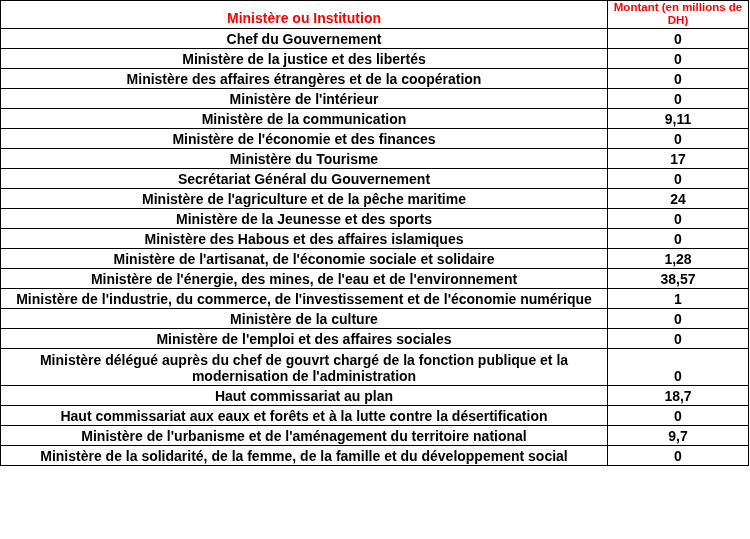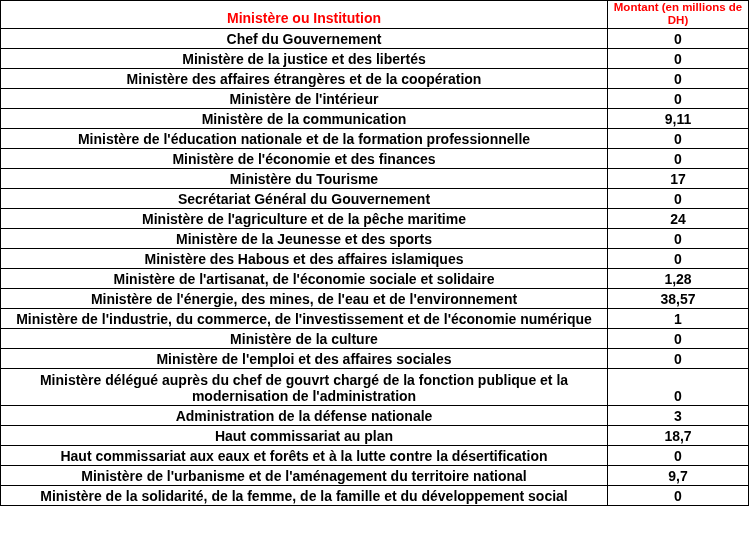--- a/index.html
+++ b/index.html
@@ -99,24 +99,20 @@
       </tr>
       <tr>
         <td class="cell-name">Ministère de l'intérieur</td>
         <td class="cell-amount">0</td>
       </tr>
       <tr>
         <td class="cell-name">Ministère de la communication</td>
         <td class="cell-amount">9,11</td>
       </tr>
       <tr>
-        <td class="cell-name">Ministère de l'éducation nationale et de la formation professionnelle</td>
-        <td class="cell-amount">0</td>
-      </tr>
-      <tr>
         <td class="cell-name">Ministère de l'économie et des finances</td>
         <td class="cell-amount">0</td>
       </tr>
       <tr>
         <td class="cell-name">Ministère du Tourisme</td>
         <td class="cell-amount">17</td>
       </tr>
       <tr>
         <td class="cell-name">Secrétariat Général du Gouvernement</td>
         <td class="cell-amount">0</td>
@@ -151,24 +147,20 @@
       </tr>
       <tr>
         <td class="cell-name">Ministère de l'emploi et des affaires sociales</td>
         <td class="cell-amount">0</td>
       </tr>
       <tr class="row-tall">
         <td class="cell-name">Ministère délégué auprès du chef de gouvrt chargé de la fonction publique et la modernisation de l'administration</td>
         <td class="cell-amount">0</td>
       </tr>
       <tr>
-        <td class="cell-name">Administration de la défense nationale</td>
-        <td class="cell-amount">3</td>
-      </tr>
-      <tr>
         <td class="cell-name">Haut commissariat au plan</td>
         <td class="cell-amount">18,7</td>
       </tr>
       <tr>
         <td class="cell-name">Haut commissariat aux eaux et forêts et à la lutte contre la désertification</td>
         <td class="cell-amount">0</td>
       </tr>
       <tr>
         <td class="cell-name">Ministère de l'urbanisme et de l'aménagement du territoire national</td>
         <td class="cell-amount">9,7</td>

